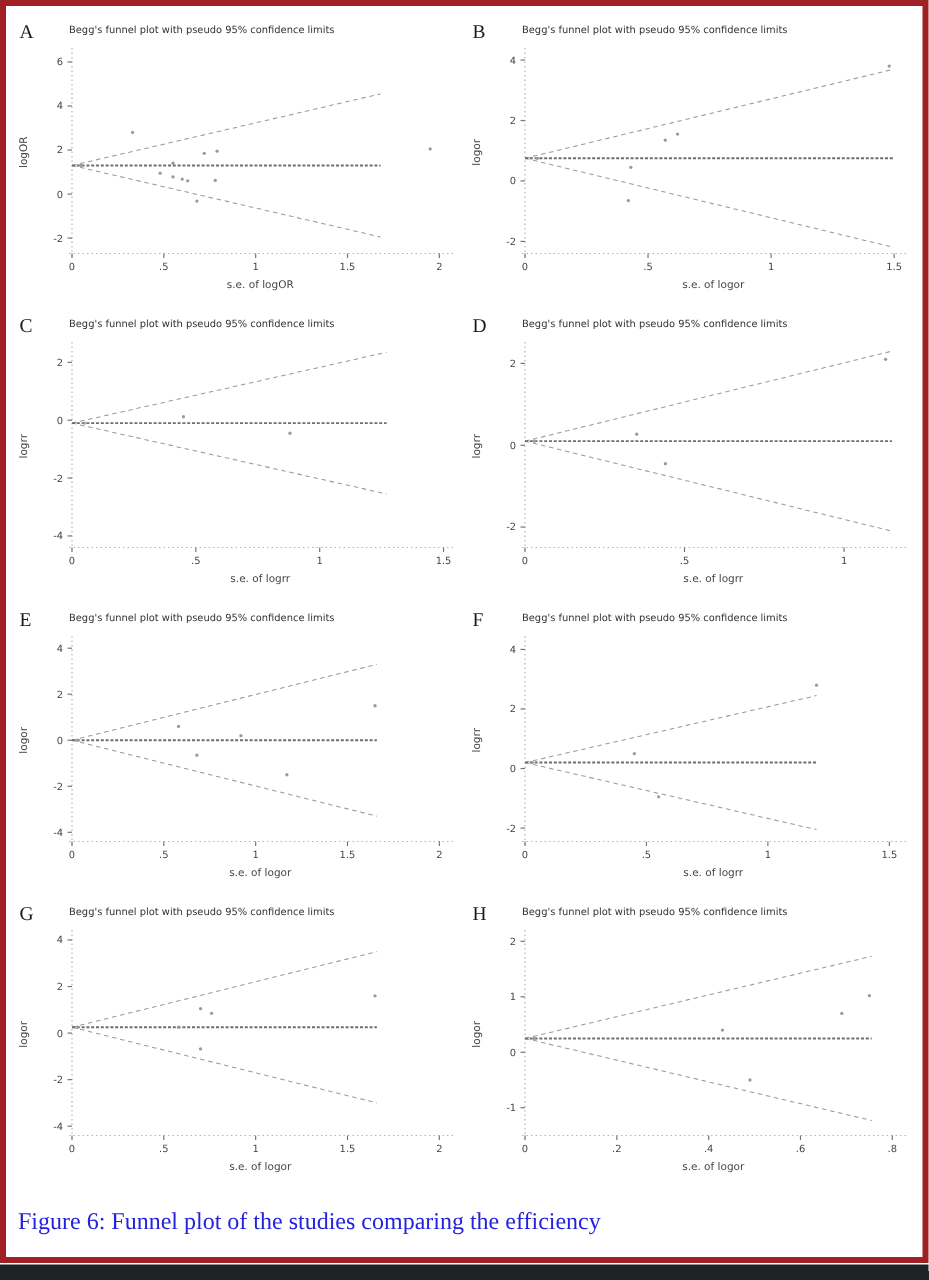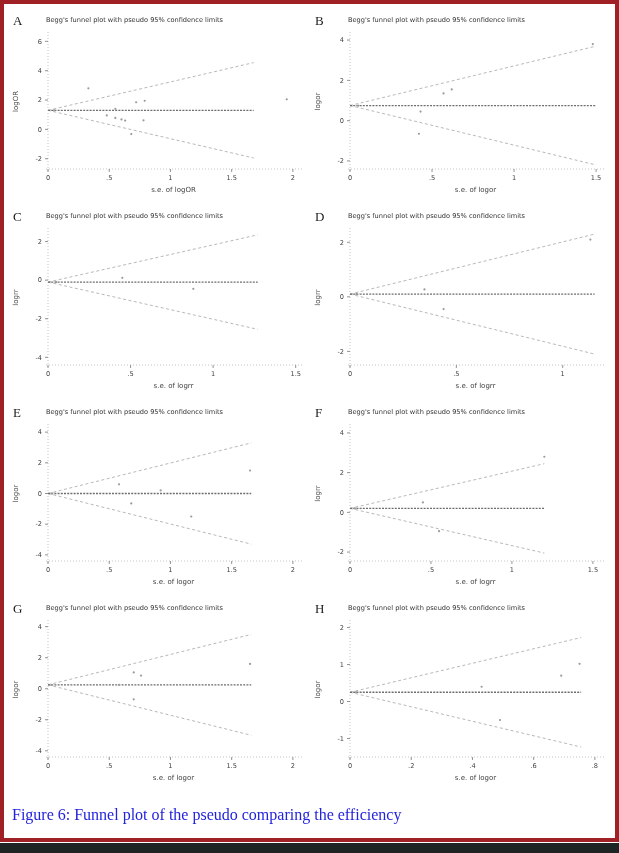--- a/index.html
+++ b/index.html
@@ -286,15 +286,15 @@
           <line x1="40" y1="96.27397260273972" x2="271.1036585365854" y2="41.534246575342465" stroke="#9a9a9a" stroke-width="0.7" stroke-dasharray="3,2.5"></line>
           <line x1="40" y1="96.27397260273972" x2="271.1036585365854" y2="151.013698630137" stroke="#9a9a9a" stroke-width="0.7" stroke-dasharray="3,2.5"></line>
           <line x1="40" y1="96.27397260273972" x2="271.1036585365854" y2="96.27397260273972" stroke="#6e6e6e" stroke-width="1.3" stroke-dasharray="2,1.2"></line>
           <circle cx="46.1219512195122" cy="96.27397260273972" r="1.1" fill="#9a9a9a"></circle>
           <circle cx="171.6219512195122" cy="90.72602739726028" r="1.1" fill="#9a9a9a"></circle>
           <circle cx="189.98780487804876" cy="124.01369863013699" r="1.1" fill="#9a9a9a"></circle>
           <circle cx="251.2073170731707" cy="79.63013698630137" r="1.1" fill="#9a9a9a"></circle>
           <circle cx="269.57317073170736" cy="67.79452054794521" r="1.1" fill="#9a9a9a"></circle>
         </svg></div>
   </div>
-  <div class="caption" style="color: rgb(35, 35, 221);">Figure 6: Funnel plot of the pseudo comparing the efficiency</div>
+  <div class="caption" style="color: rgb(35, 35, 221);">Figure 6: Funnel plot of the studies comparing the efficiency</div>
 </div>
 <div class="bottom-bar" style="background: rgb(30, 35, 35);"></div>
 
 </body></html>

